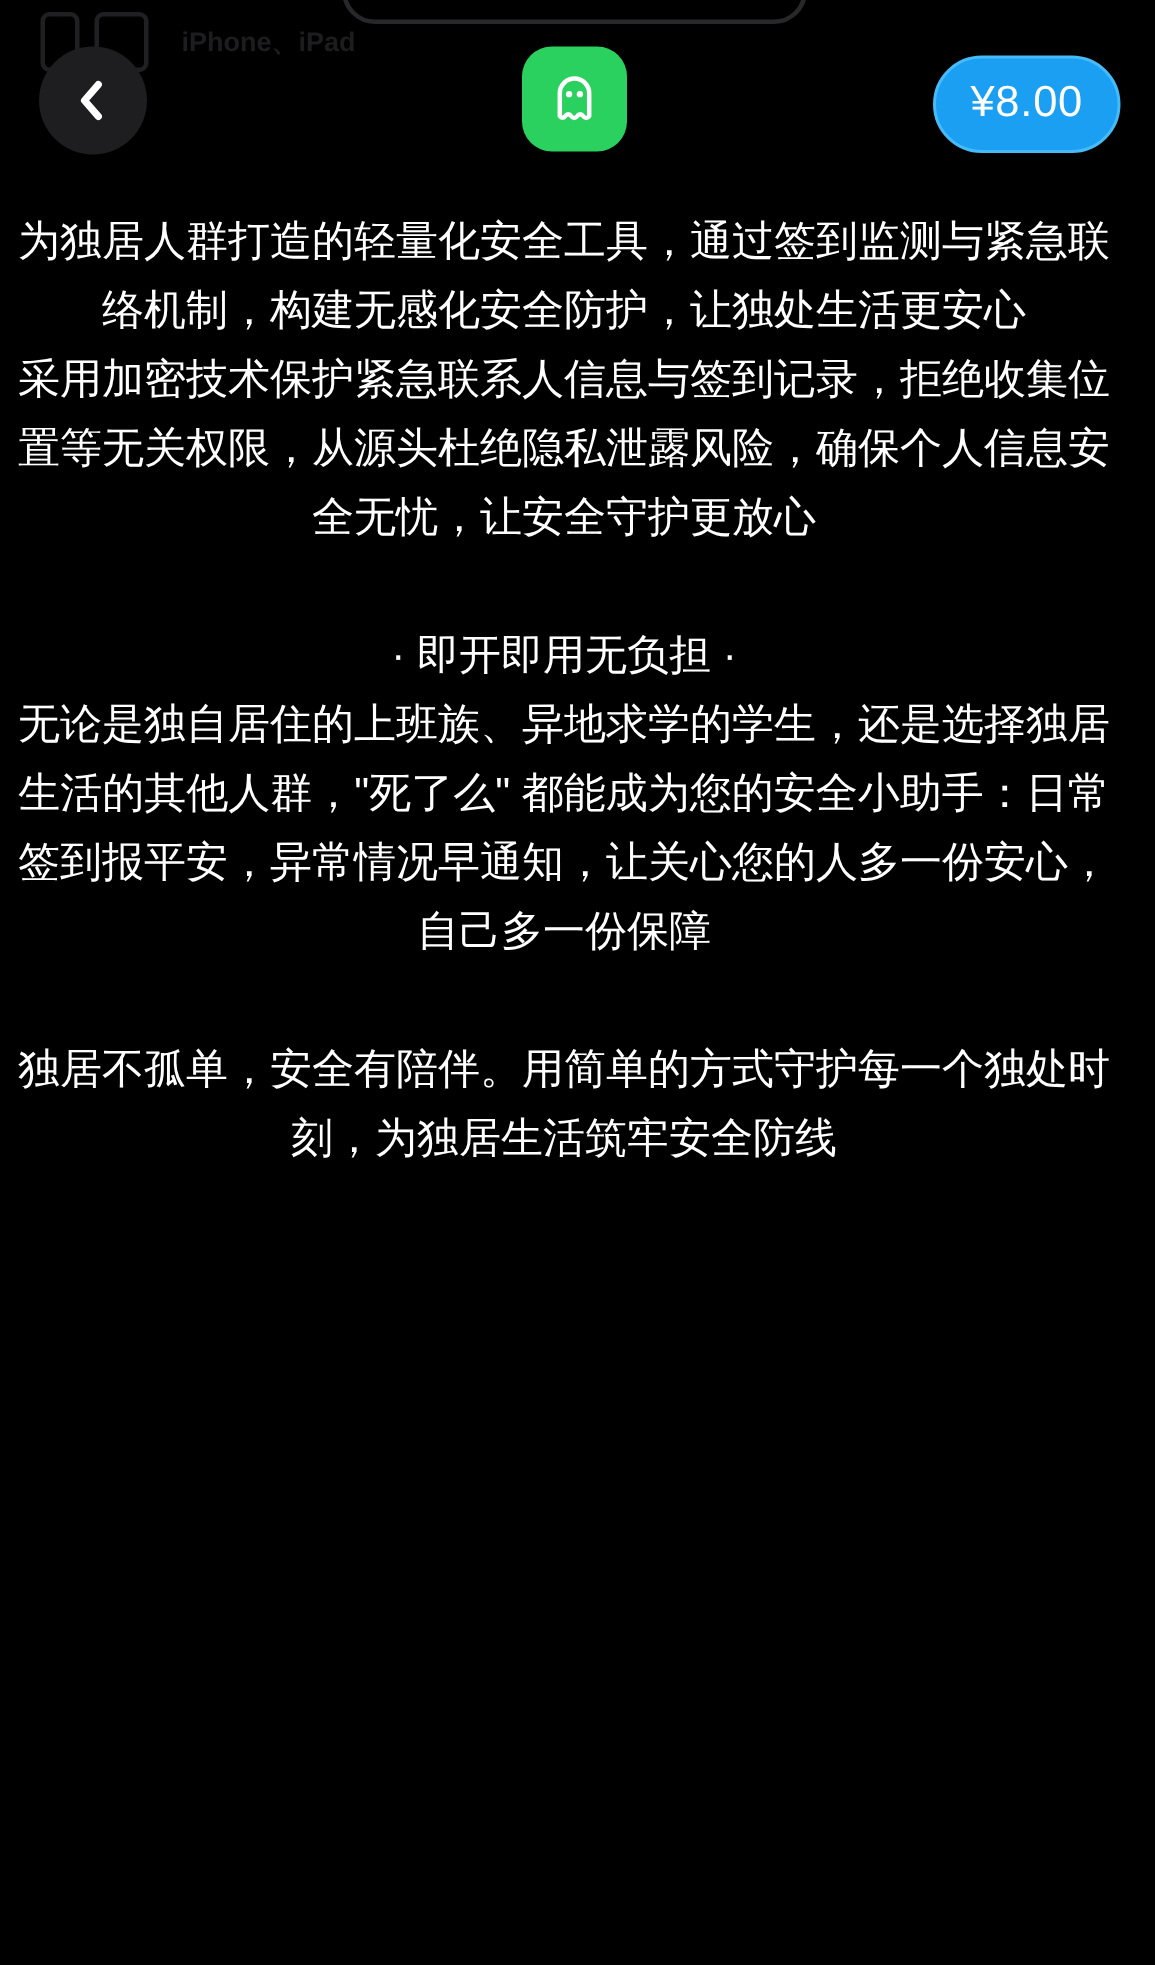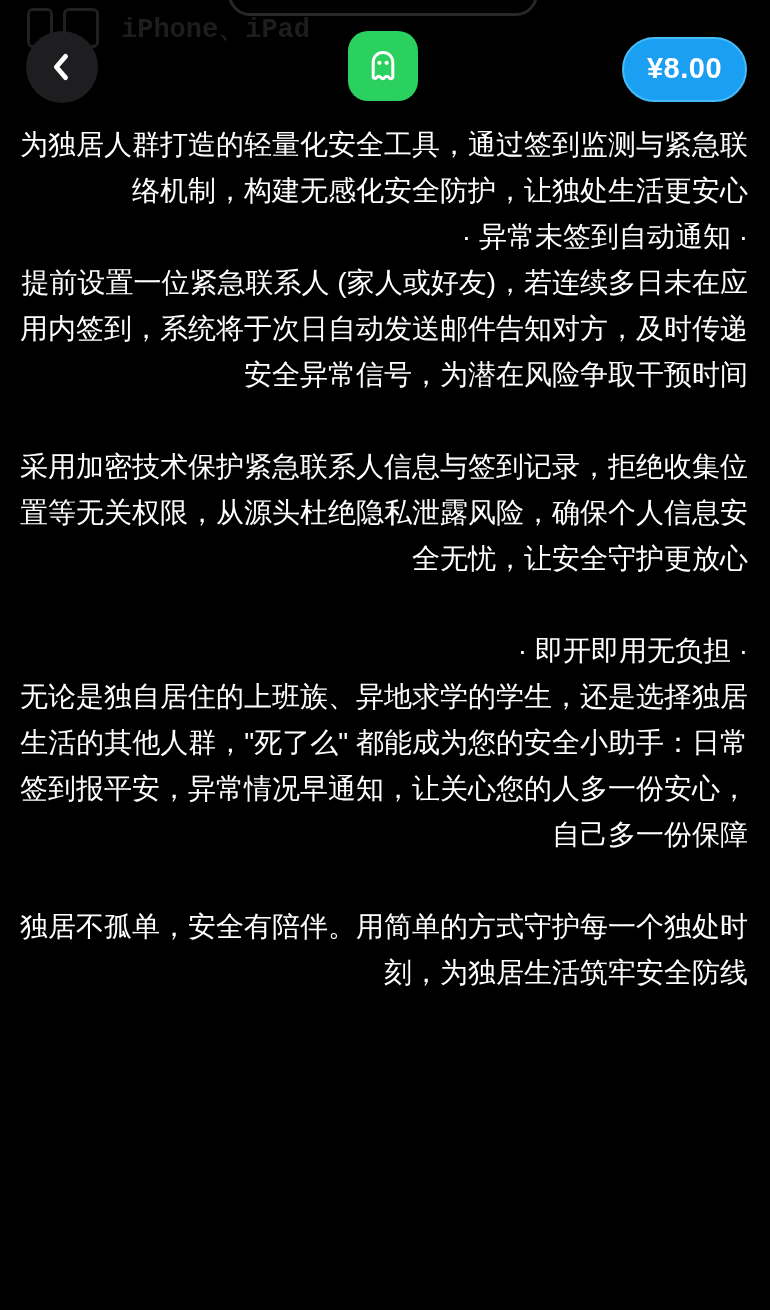--- a/index.html
+++ b/index.html
@@ -30,25 +30,24 @@
   .dev-icon {
     border: 3px solid #202022;
     border-radius: 6px;
     height: 34px;
     margin-right: 10px;
   }
   .dev-icon.phone { width: 20px; }
   .dev-icon.tablet { width: 30px; }
   .devices-label {
     margin-left: 12px;
-    font-size: 27px;
+    font-size: 18px;
     font-weight: 600;
     color: #1d1d1f;
     white-space: nowrap;
-    font-family: Liberation Mono, monospace;
   }
 
   .back-button {
     position: absolute;
     left: 26px; top: 31px;
     width: 72px; height: 72px;
     border-radius: 50%;
     background: #1e1e20;
     border: none;
     display: flex; align-items: center; justify-content: center;
@@ -69,38 +68,38 @@
     position: absolute;
     left: 622px; top: 37px;
     width: 125px; height: 65px;
     border-radius: 33px;
     background: #1B9FF3;
     border: 2px solid #45BCF8;
     box-sizing: border-box;
     color: #fff;
     font-family: "Liberation Sans", "DejaVu Sans", sans-serif;
     font-size: 29px;
-    font-weight: 700;
+    font-weight: 400;
     letter-spacing: 0.5px;
     display: flex; align-items: center; justify-content: center;
     cursor: pointer;
     padding: 0 0 2px 0;
   }
 
   
   .description {
     position: absolute;
-    top: 0; left: 0; right: 0;
+    top: 16px; left: 0; right: 0;
     padding: 122px 22px 0 4px;
     color: #ffffff;
     font-size: 28px;
     line-height: 46px;
     font-weight: 400;
     letter-spacing: 0px;
-    text-align: right;
+    text-align: center;
   }
   .description p, .description h3 {
     margin: 0; padding: 0;
     font-size: 28px;
     font-weight: 400;
     line-height: 46px;
   }
   .para-block { margin-bottom: 46px; }
   .outro { margin-bottom: 0; }
 </style>
@@ -136,24 +135,20 @@
       <circle cx="13.8" cy="10.4" r="1.05" fill="#ffffff"></circle>
     </svg>
   </span>
 </div>
 
 <button class="price-button">¥8.00</button>
 
 <main class="description">
   <p class="para-block">为独居人群打造的轻量化安全工具，通过签到监测与紧急联络机制，构建无感化安全防护，让独处生活更安心</p>
 
-  <div class="para-block">
-    <h3>· 异常未签到自动通知 ·</h3>
-    <p>提前设置一位紧急联系人 (家人或好友)，若连续多日未在应用内签到，系统将于次日自动发送邮件告知对方，及时传递安全异常信号，为潜在风险争取干预时间</p>
-  </div>
 
 
   <div class="para-block">
     <p>采用加密技术保护紧急联系人信息与签到记录，拒绝收集位置等无关权限，从源头杜绝隐私泄露风险，确保个人信息安全无忧，让安全守护更放心</p>
   </div>
 
   <div class="para-block">
     <h3>· 即开即用无负担 ·</h3>
     <p>无论是独自居住的上班族、异地求学的学生，还是选择独居生活的其他人群，"死了么" 都能成为您的安全小助手：日常签到报平安，异常情况早通知，让关心您的人多一份安心，自己多一份保障</p>
   </div>

